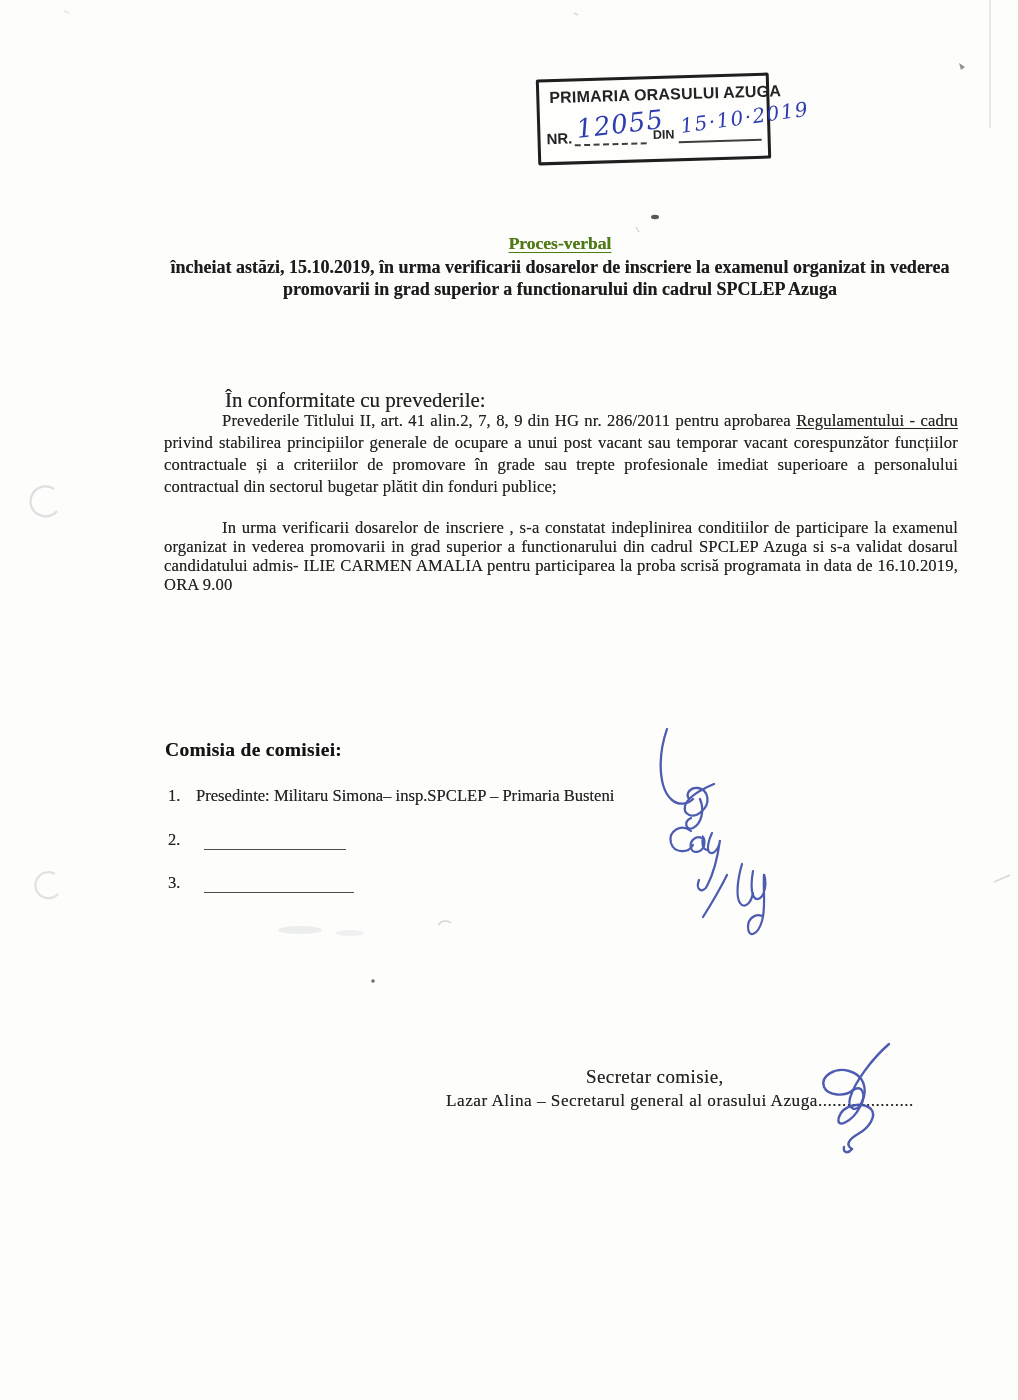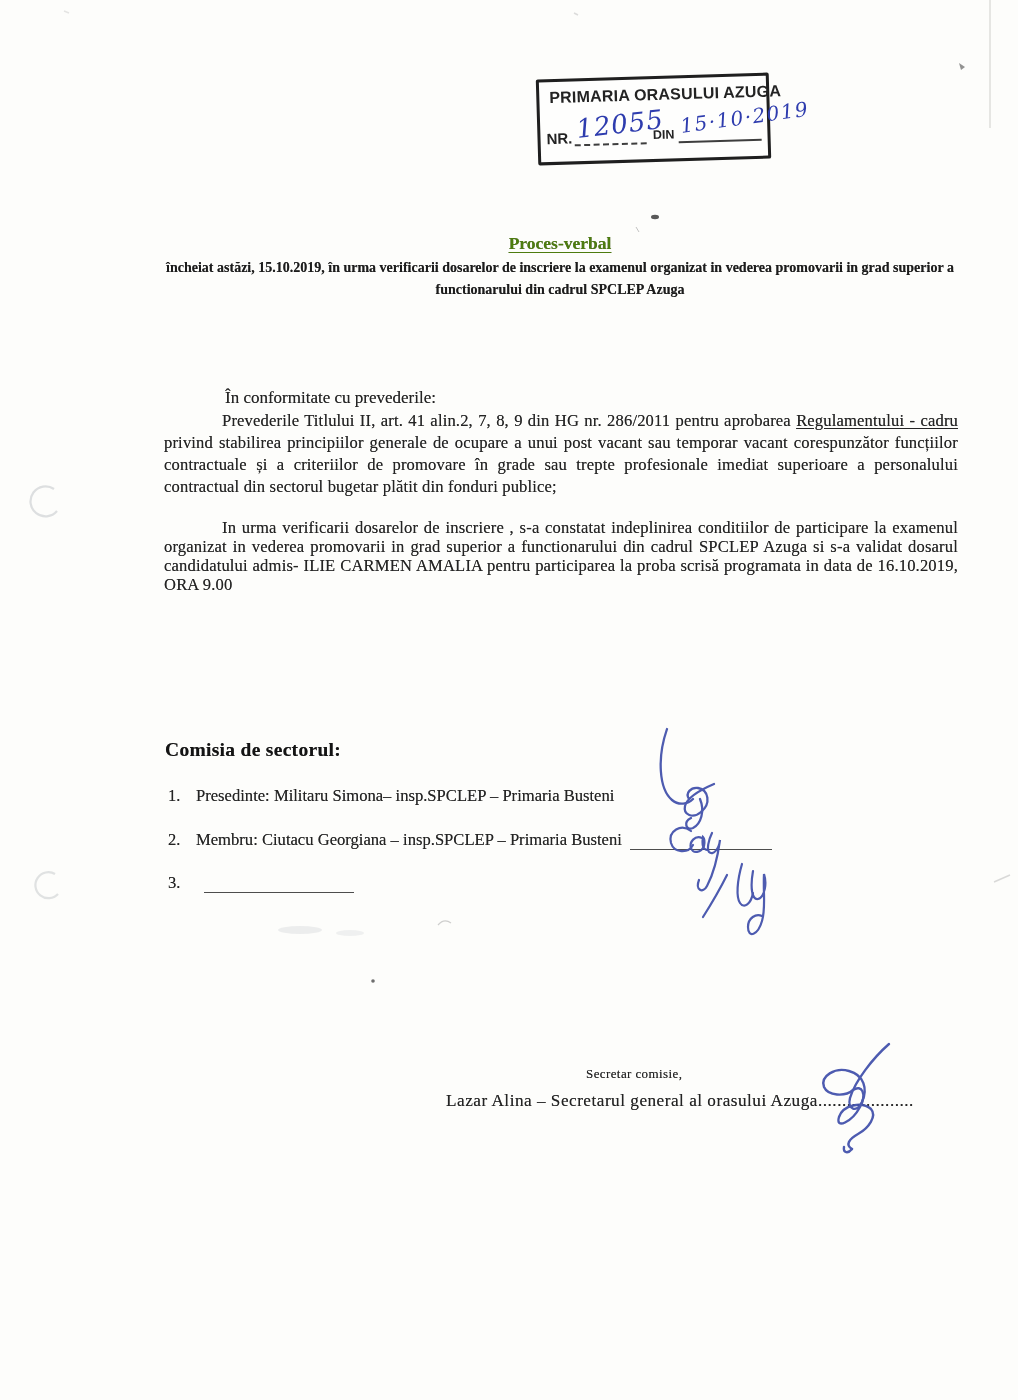--- a/index.html
+++ b/index.html
@@ -47,44 +47,44 @@
 
   
   .scan-text{text-shadow:0 0 .4px rgba(35,35,35,.6);}
   .title-wrap{position:absolute;left:104px;top:233px;width:912px;text-align:center;}
   .doc-title{
     font-weight:700;font-size:17.5px;color:#4d7c0f;
     text-decoration:underline;text-underline-offset:3px;
   }
   .doc-subtitle{
     margin:3px auto 0;max-width:830px;
-    font-weight:700;font-size:14px;line-height:21.5px;color:#1c1c1c;
+    font-weight:700;font-size:18px;line-height:21.5px;color:#1c1c1c;
   }
-  .p-intro{position:absolute;left:225px;top:388px;font-size:17px;}
+  .p-intro{position:absolute;left:225px;top:388px;font-size:21px;}
   .para{
     position:absolute;left:164px;width:794px;
     font-size:16.6px;text-align:justify;letter-spacing:.15px;
   }
   .p-legal{top:410px;line-height:22px;text-indent:58px;}
   .p-legal u{text-underline-offset:2px;text-decoration:underline;}
   .p-verif{top:518px;line-height:19px;text-indent:58px;}
   .p-results{top:632px;line-height:23px;text-indent:36px;}
 
   .comm-heading{
     position:absolute;left:165px;top:739px;
     font-weight:700;font-size:19.5px;color:#141414;letter-spacing:.3px;
   }
   .member{position:absolute;left:168px;display:flex;align-items:flex-end;font-size:16.6px;white-space:nowrap;}
   .m-num{width:28px;}
   .m-line{display:inline-block;border-bottom:1.8px solid #4d4d4d;height:16px;margin-left:8px;}
   .member:nth-of-type(1) .m-line{width:118px;}
   .m2 .m-line{width:142px;}
   .m3 .m-line{width:150px;}
 
-  .f-role{position:absolute;left:586px;top:1066px;font-size:13px;letter-spacing:.4px;}
+  .f-role{position:absolute;left:586px;top:1066px;font-size:19px;letter-spacing:.4px;}
   .f-name{position:absolute;left:446px;top:1091px;font-size:17.2px;letter-spacing:.5px;white-space:nowrap;}
 
   
   .ink-overlay{position:absolute;left:0;top:0;pointer-events:none;}
 </style>
 </head>
 <body>
 
 <div class="page">
 
@@ -107,30 +107,29 @@
     <div class="doc-subtitle">încheiat astăzi, 15.10.2019, în urma verificarii dosarelor de inscriere la examenul organizat in vederea promovarii in  grad superior a functionarului din  cadrul SPCLEP Azuga</div>
   </div>
 
   <div class="p-intro scan-text">În conformitate cu prevederile:</div>
 
   <div class="para p-legal scan-text"><span>Prevederile Titlului II, art. 41 alin.2, 7, 8, 9 din HG nr. 286/2011 pentru aprobarea </span><u>Regulamentului - cadru</u><span> privind stabilirea principiilor generale de ocupare a unui post vacant sau temporar vacant corespunzător funcțiilor contractuale și a criteriilor de promovare în grade sau trepte profesionale imediat superioare a personalului contractual din sectorul bugetar plătit din fonduri publice;</span></div>
 
   <div class="para p-verif scan-text">In urma verificarii dosarelor de inscriere ,  s-a constatat indeplinirea conditiilor de participare la examenul  organizat in vederea promovarii in  grad superior a functionarului din  cadrul SPCLEP Azuga si s-a validat dosarul candidatului admis- ILIE CARMEN AMALIA pentru participarea la proba scrisă programata in data de 16.10.2019, ORA 9.00</div>
 
 
-  <div class="comm-heading scan-text">Comisia de sectorul:</div>
+  <div class="comm-heading scan-text">Comisia de comisiei:</div>
 
   <div class="member scan-text" style="top:786px;">
     <span class="m-num">1.</span>
     <span class="m-text">Presedinte: Militaru Simona– insp.SPCLEP – Primaria Busteni</span>
     <span class="m-line"></span>
   </div>
   <div class="member m2 scan-text" style="top:830px;">
     <span class="m-num">2.</span>
-    <span class="m-text">Membru: Ciutacu Georgiana  – insp.SPCLEP – Primaria Busteni</span>
     <span class="m-line"></span>
   </div>
   <div class="member m3 scan-text" style="top:873px;">
     <span class="m-num">3.</span>
     <span class="m-line"></span>
   </div>
 
   <div class="f-role scan-text">Secretar comisie,</div>
   <div class="f-name scan-text"><span>Lazar Alina – Secretarul general al orasului Azuga</span><span>....................</span></div>
 

